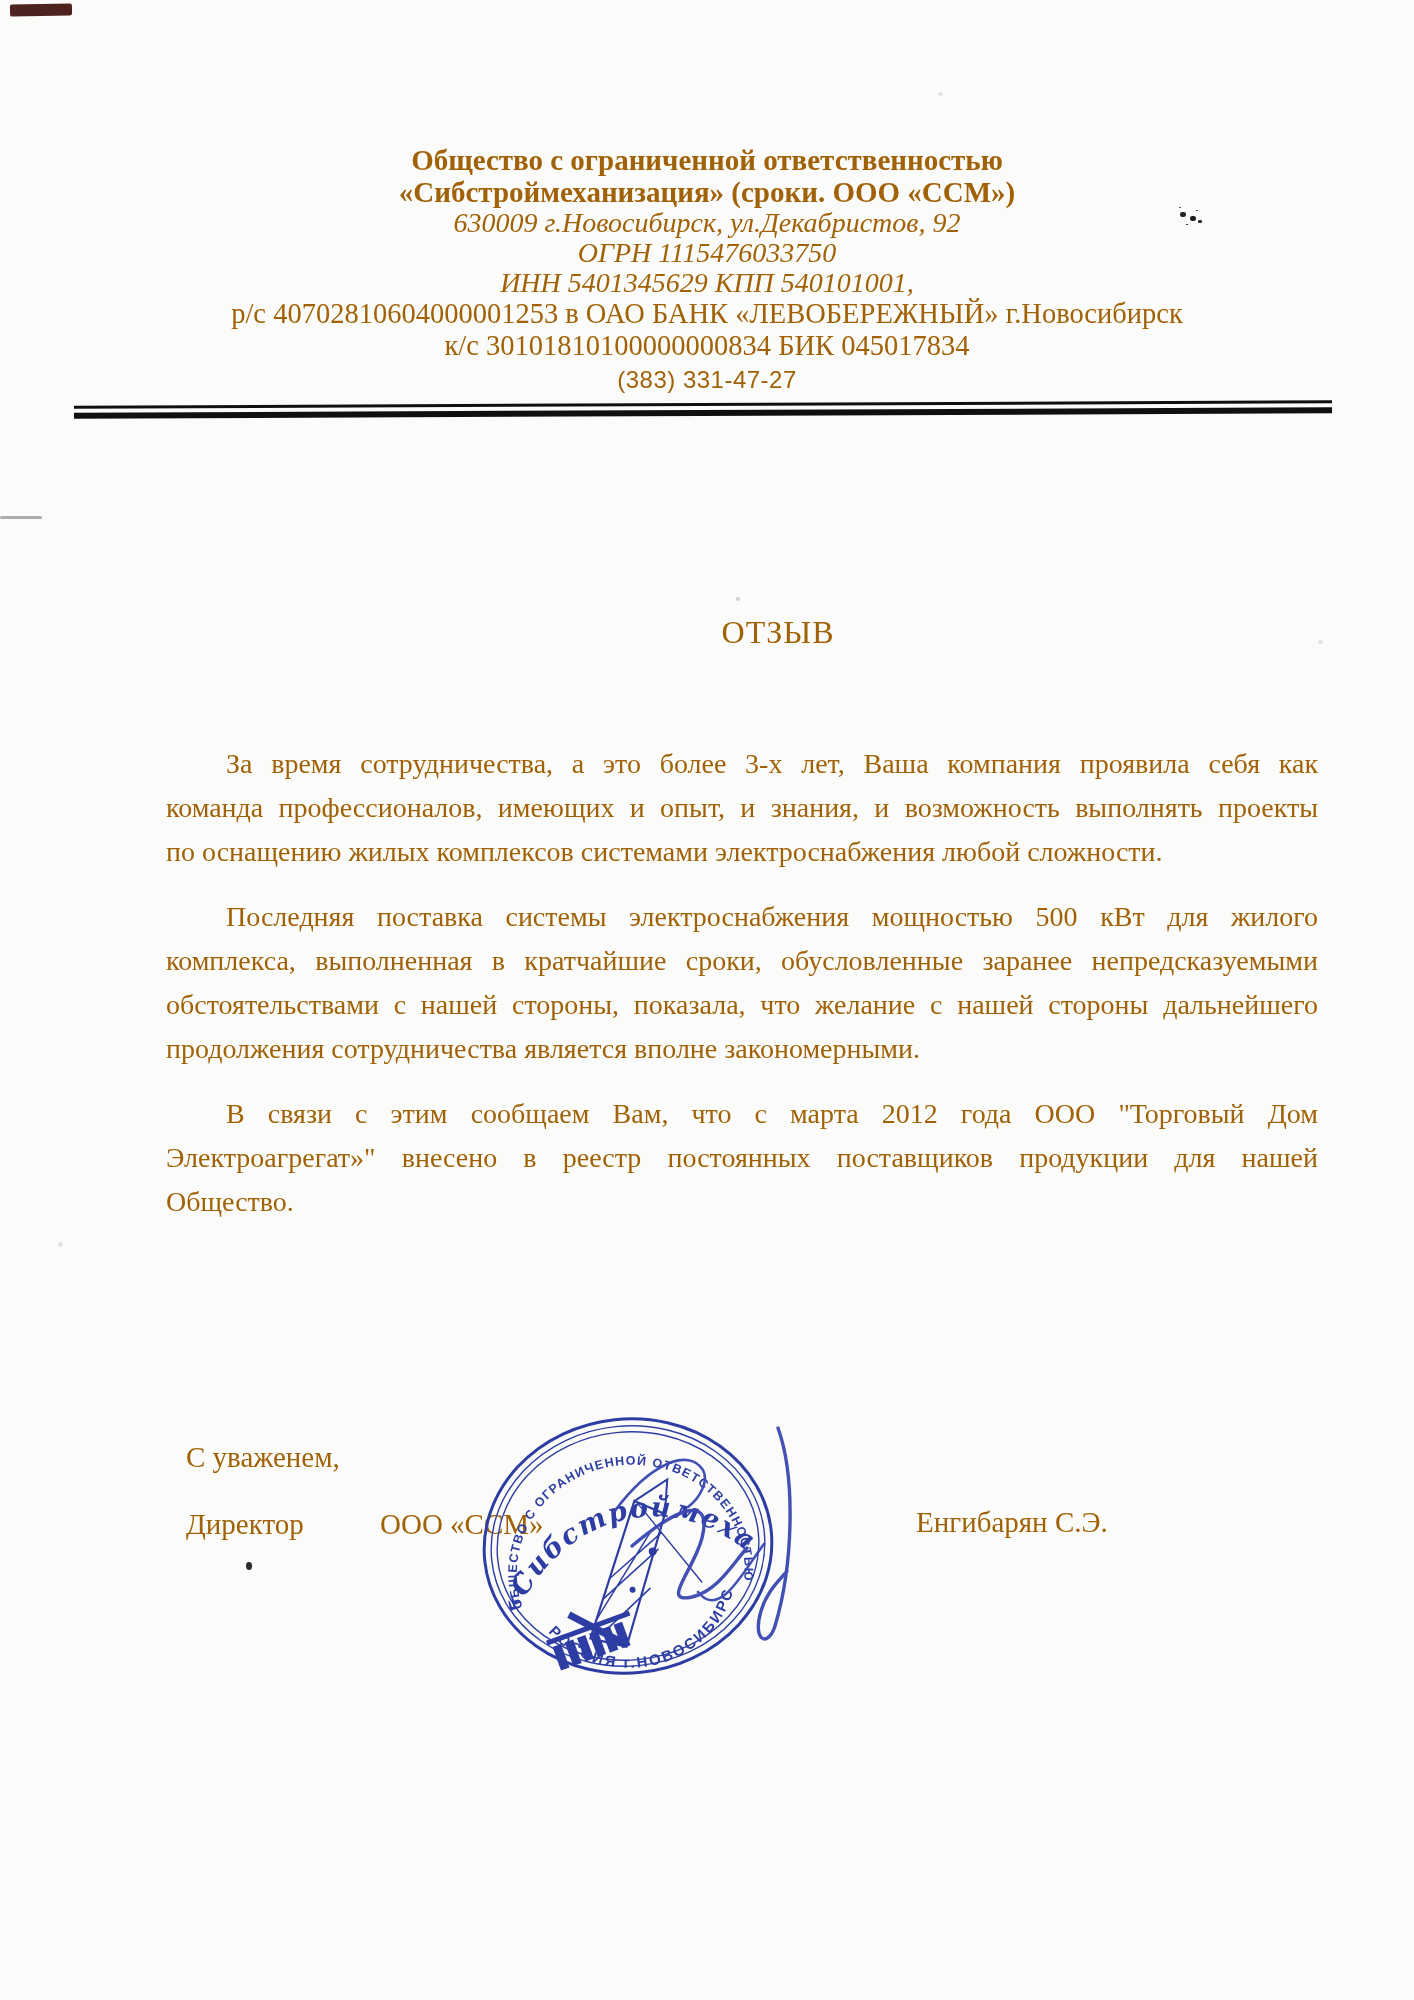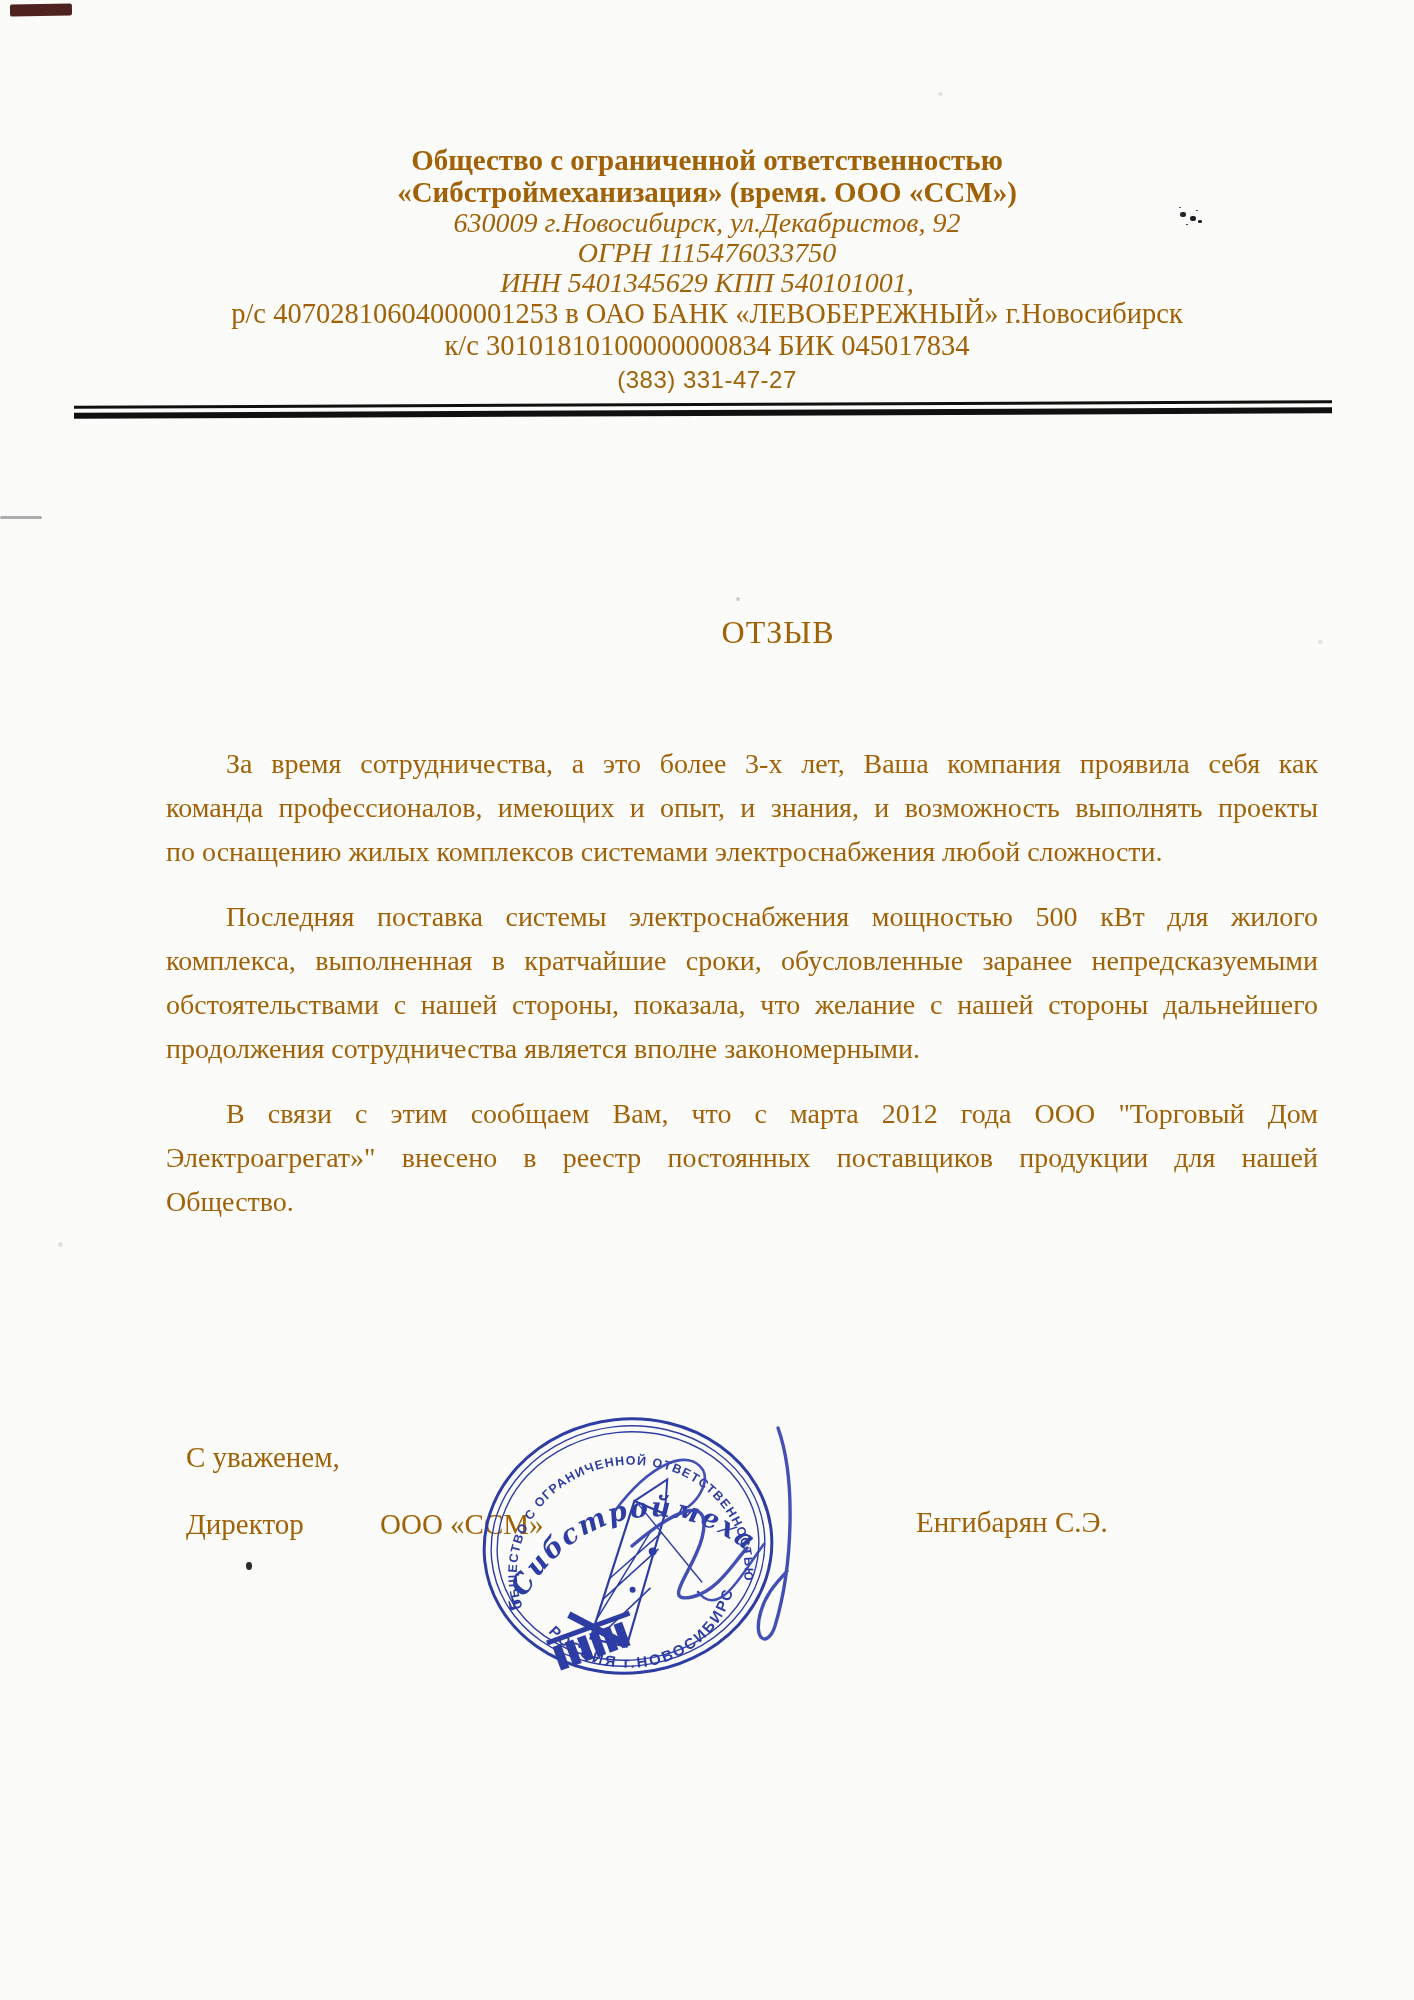--- a/index.html
+++ b/index.html
@@ -61,21 +61,21 @@
   <div class="artifact mark-left-edge"></div>
   <div class="artifact mark-header-right"></div>
   <div class="artifact dot-under-role"></div>
   <div class="artifact speck" style="left:938px; top:92px; width:5px; height:4px;"></div>
   <div class="artifact speck" style="left:736px; top:597px; width:4px; height:4px; opacity:.35;"></div>
   <div class="artifact speck" style="left:1318px; top:640px; width:5px; height:4px;"></div>
   <div class="artifact speck" style="left:58px; top:1242px; width:5px; height:5px;"></div>
 
   <div class="letterhead">
     <div class="h-bold">Общество с ограниченной ответственностью</div>
-    <div class="h-bold">«Сибстроймеханизация» (время. ООО «ССМ»)</div>
+    <div class="h-bold">«Сибстроймеханизация» (сроки. ООО «ССМ»)</div>
     <div class="h-italic">630009 г.Новосибирск, ул.Декабристов, 92</div>
     <div class="h-italic">ОГРН 1115476033750</div>
     <div class="h-italic">ИНН 5401345629 КПП 540101001,</div>
     <div class="h-reg">р/с 40702810604000001253 в ОАО БАНК «ЛЕВОБЕРЕЖНЫЙ» г.Новосибирск</div>
     <div class="h-reg">к/с 30101810100000000834 БИК 045017834</div>
     <div class="h-phone">(383) 331-47-27</div>
   </div>
 
   <div class="rule rule-thin"></div>
   <div class="rule rule-thick"></div>

